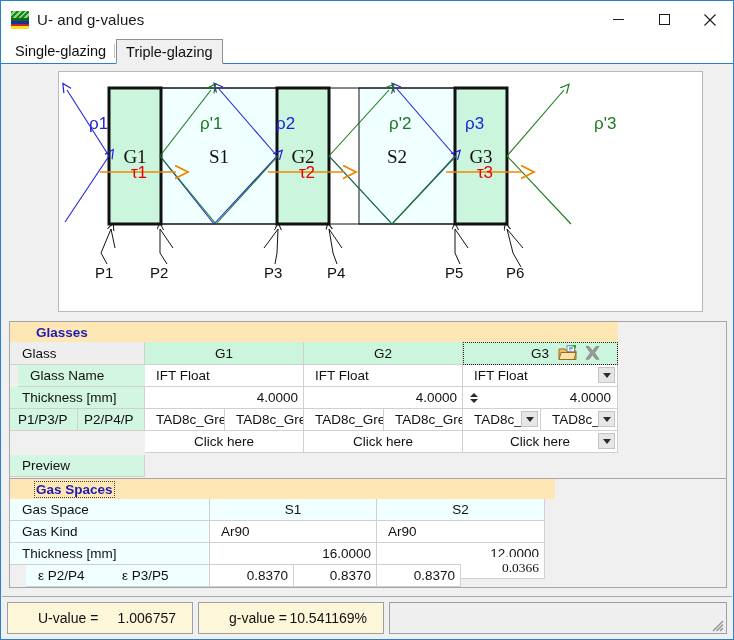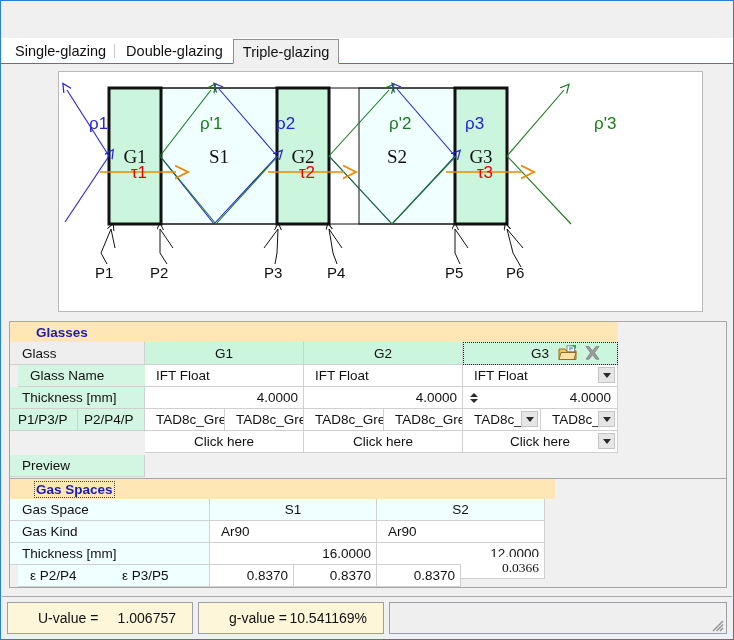--- a/index.html
+++ b/index.html
@@ -141,28 +141,53 @@
     flex:1;height:32px;background:#efefef;border:1px solid #9aa0a6;box-sizing:border-box;
     position:relative;
   }
   .grip{position:absolute;right:2px;bottom:1px;width:14px;height:14px;}
 </style>
 </head>
 <body>
 
 <div class="window">
 
+  <div class="titlebar">
+    <div class="app-icon">
+      <div class="i-top"></div>
+        <div class="i-g"></div>
+        <div class="i-b"></div>
+      <div class="i-r"></div>
+        <div class="i-y"></div>
+    </div>
+    <div class="title-text">U- and g-values</div>
+    <div class="win-btns">
+      <div class="win-btn">
+        <svg width="11" height="11" viewBox="0 0 11 11">
+            <line x1="0" y1="5.5" x2="11" y2="5.5" stroke="#1a1a1a" stroke-width="1"></line>
+          </svg>
+      </div>
+      <div class="win-btn">
+        <svg width="11" height="11" viewBox="0 0 11 11">
+            <rect x="0.5" y="0.5" width="10" height="10" fill="none" stroke="#1a1a1a" stroke-width="1"></rect>
+          </svg>
+      </div>
+      <div class="win-btn close">
+        <svg width="12" height="12" viewBox="0 0 12 12">
+            <line x1="0.5" y1="0.5" x2="11.5" y2="11.5" stroke="currentColor" stroke-width="1.1"></line>
+            <line x1="11.5" y1="0.5" x2="0.5" y2="11.5" stroke="currentColor" stroke-width="1.1"></line>
+          </svg>
+      </div>
+    </div>
+  </div>
 
   <div class="tabstrip">
     <div class="tab">
       <span>Single-glazing</span>
       <span class="divider"></span>
-    </div>
-    <div class="tab">
-      <span>Double-glazing</span>
     </div>
     <div class="tab active">
       <span>Triple-glazing</span>
     </div>
   </div>
 
   <div class="diagram-wrap">
     <svg width="643" height="239" viewBox="0 0 643 239">
       <defs>
         <marker id="ab" markerWidth="11" markerHeight="11" refX="1" refY="4" orient="auto">
@@ -354,21 +379,21 @@
       <div class="cell ctr bg-cyan" style="left:367px;top:0px;width:168px;height:22px;">S2</div>
 
       <div class="cell lbl bg-cyan" style="left:0px;top:22px;width:200px;height:22px;">Gas Kind</div>
       <div class="cell txt bg-white" style="left:200px;top:22px;width:167px;height:22px;">Ar90</div>
       <div class="cell txt bg-white" style="left:367px;top:22px;width:168px;height:22px;">Ar90</div>
 
       <div class="cell lbl bg-cyan" style="left:0px;top:44px;width:200px;height:22px;">Thickness [mm]</div>
       <div class="cell num bg-white" style="left:200px;top:44px;width:167px;height:22px;">16.0000</div>
       <div class="cell num bg-white" style="left:367px;top:44px;width:168px;height:22px;">12.0000</div>
 
-      <div class="cell lbl bg-cyan" style="left:8px;top:66px;width:100px;height:22px;">ε P2/P4</div>
+      <div class="cell lbl bg-cyan" style="left:16px;top:66px;width:100px;height:22px;">ε P2/P4</div>
       <div class="cell lbl bg-cyan" style="left:100px;top:66px;width:100px;height:22px;">ε P3/P5</div>
       <div class="cell num bg-white" style="left:200px;top:66px;width:84px;height:22px;">0.8370</div>
       <div class="cell num bg-white" style="left:284px;top:66px;width:83px;height:22px;">0.8370</div>
       <div class="cell num bg-white" style="left:367px;top:66px;width:84px;height:22px;">0.8370</div>
       <div class="cell num bg-white" style="left:451px;top:58px;width:84px;height:22px;font-family:Liberation Serif, serif;">0.0366</div>
     </div>
   </div>
 
   <div class="statusbar">
     <div class="status-field" style="width:186px;">

